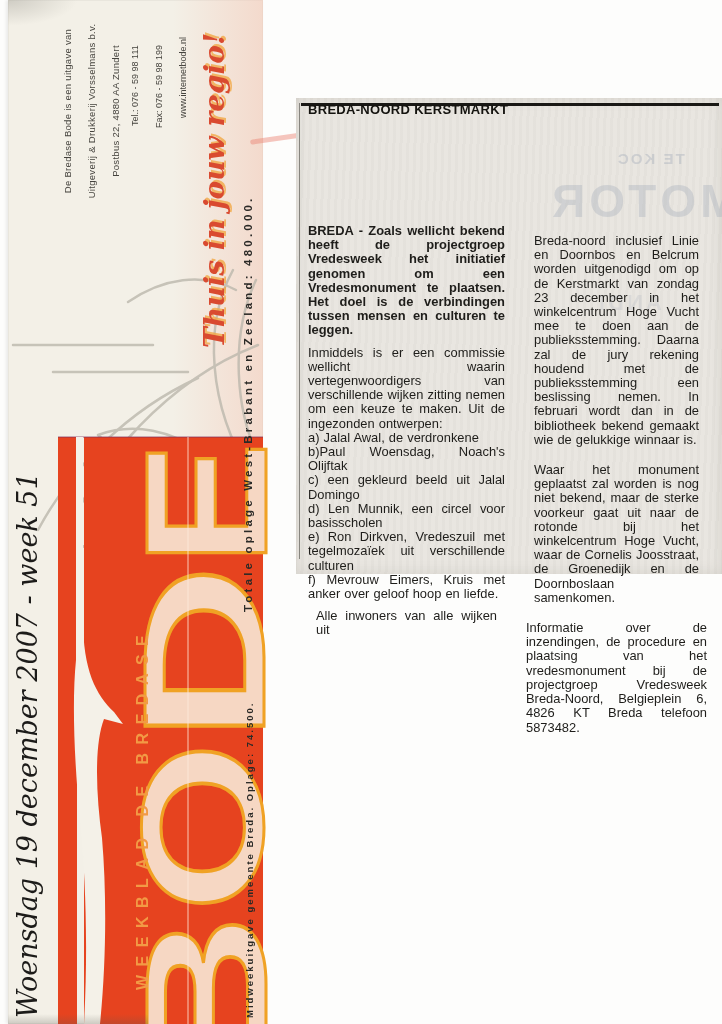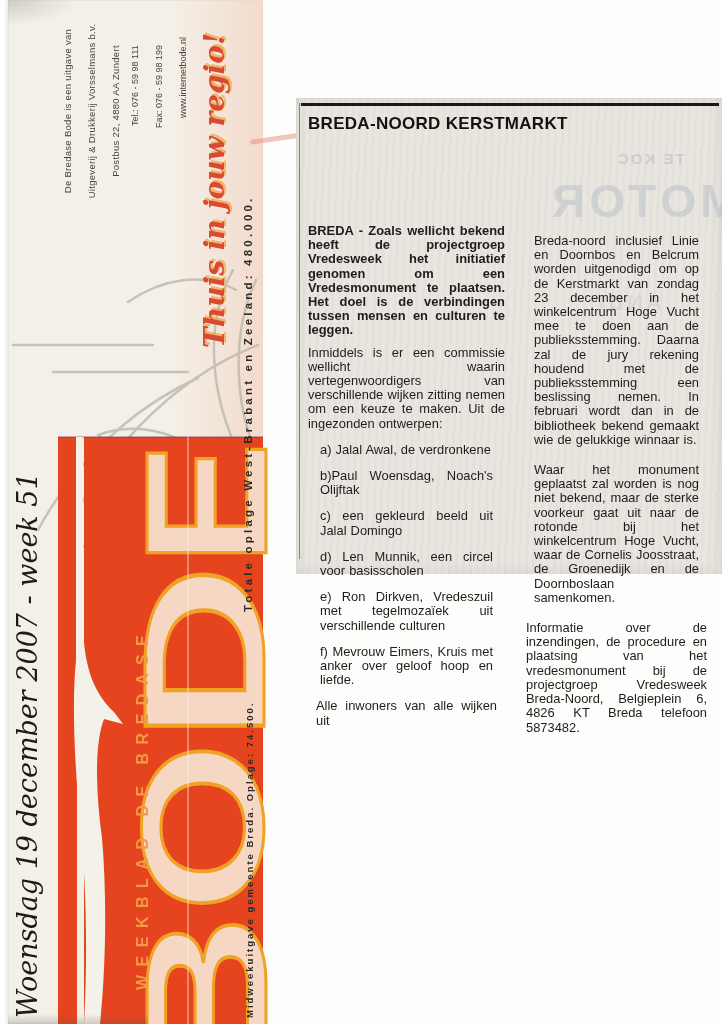--- a/index.html
+++ b/index.html
@@ -51,30 +51,30 @@
 
   .illu{position:absolute;left:0;top:250px;}
   .swoosh{position:absolute;left:0;top:0;}
 
   
   .clip{position:absolute;left:296px;top:98px;width:426px;height:476px;background:#e9e6e0;
         background-image:repeating-linear-gradient(92deg, rgba(0,0,0,0.02) 0 3px, rgba(255,255,255,0.02) 3px 7px);
         box-shadow:inset 0 0 14px rgba(120,115,105,0.18);}
   .clip-rule-top{position:absolute;left:5px;top:5px;right:3px;height:3px;background:#191815;}
   .clip-rule-left{position:absolute;left:3px;top:5px;width:1px;height:456px;background:rgba(60,58,52,0.55);}
-  .kicker{position:absolute;left:12px;top:16px;font-size:17px;font-weight:bold;color:#14130f;letter-spacing:0.3px;}
+  .kicker{position:absolute;left:12px;top:4px;font-size:13px;font-weight:bold;color:#14130f;letter-spacing:0.3px;}
   .headline{position:absolute;left:10px;top:33px;font-size:36px;line-height:39px;font-weight:bold;
             color:#0f0e0b;letter-spacing:-0.5px;}
   .col{position:absolute;top:120px;width:197px;font-size:12.9px;line-height:14.2px;color:#1e1d1a;
        text-align:justify;word-spacing:0.5px;}
   .col-1{left:12px;}
   .col-2{left:222px;}
   .blk-lead{font-weight:bold;margin:6px 0 8px;}
   .blk-p{margin:0;}
-  .blk-li{margin:12px;}
+  .blk-li{margin:0;}
   .blk-p0{margin:16px;}
   .blk-pgap{margin:8px 8px 0;}
 
   .ghost{position:absolute;color:#9aa4b4;font-weight:bold;transform:scaleX(-1);white-space:nowrap;}
   .ghost-1{left:320px;top:52px;font-size:15px;letter-spacing:2px;opacity:0.35;}
   .ghost-2{left:252px;top:76px;font-size:46px;letter-spacing:4px;opacity:0.30;}
   .ghost-3{left:300px;top:192px;font-size:22px;letter-spacing:3px;opacity:0.18;}
 
   .pink-dash{position:absolute;left:250px;top:136px;width:54px;height:5px;
              background:rgba(234,128,112,0.45);transform:rotate(-8deg);border-radius:3px;}

